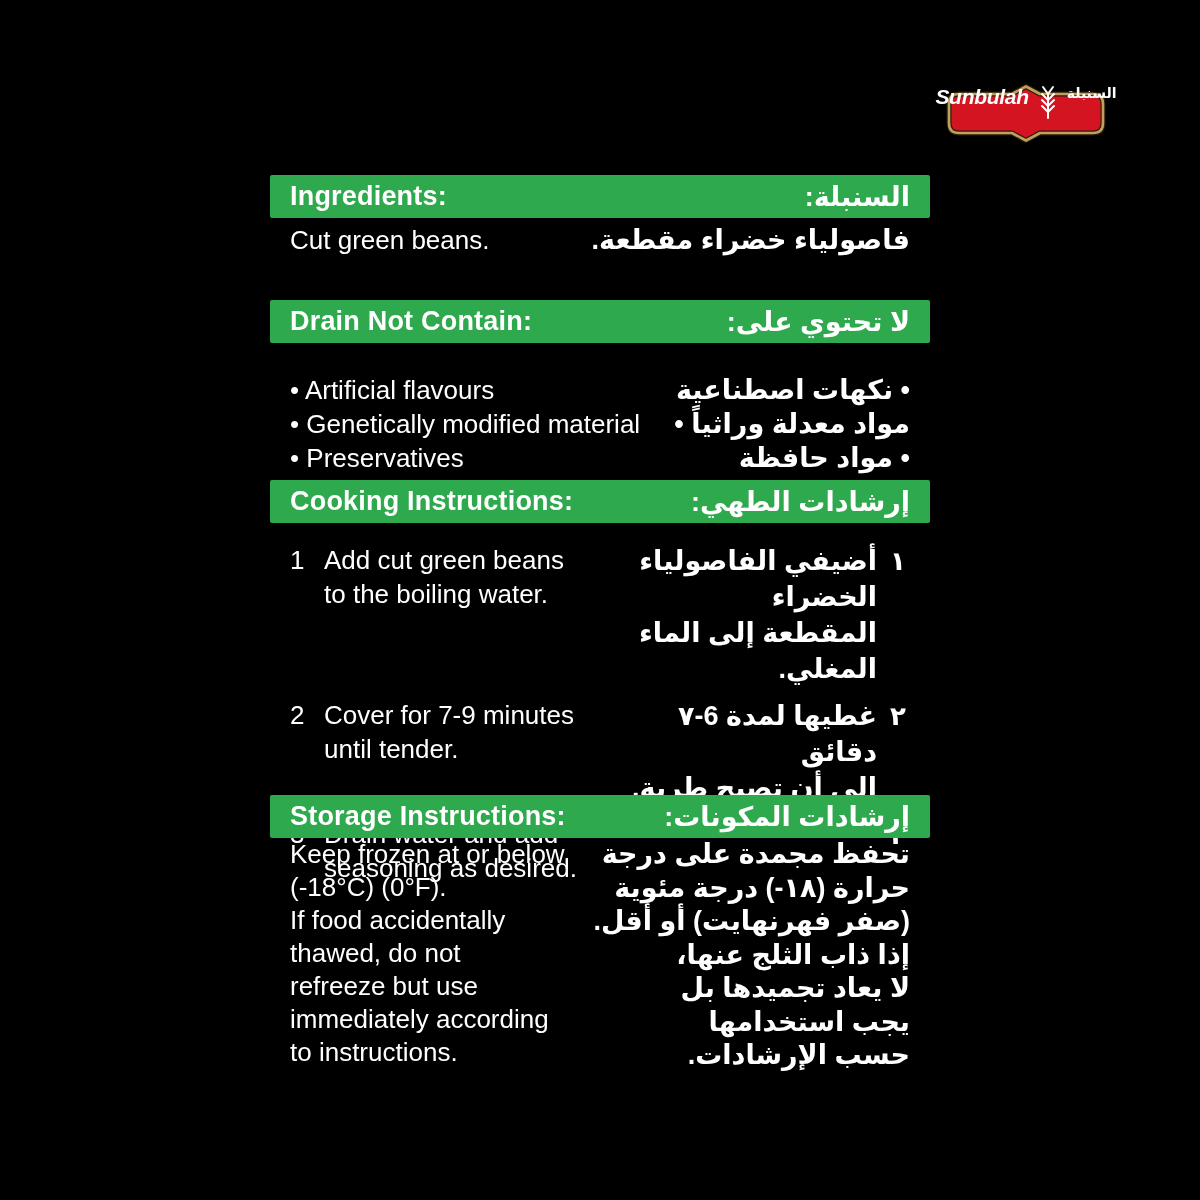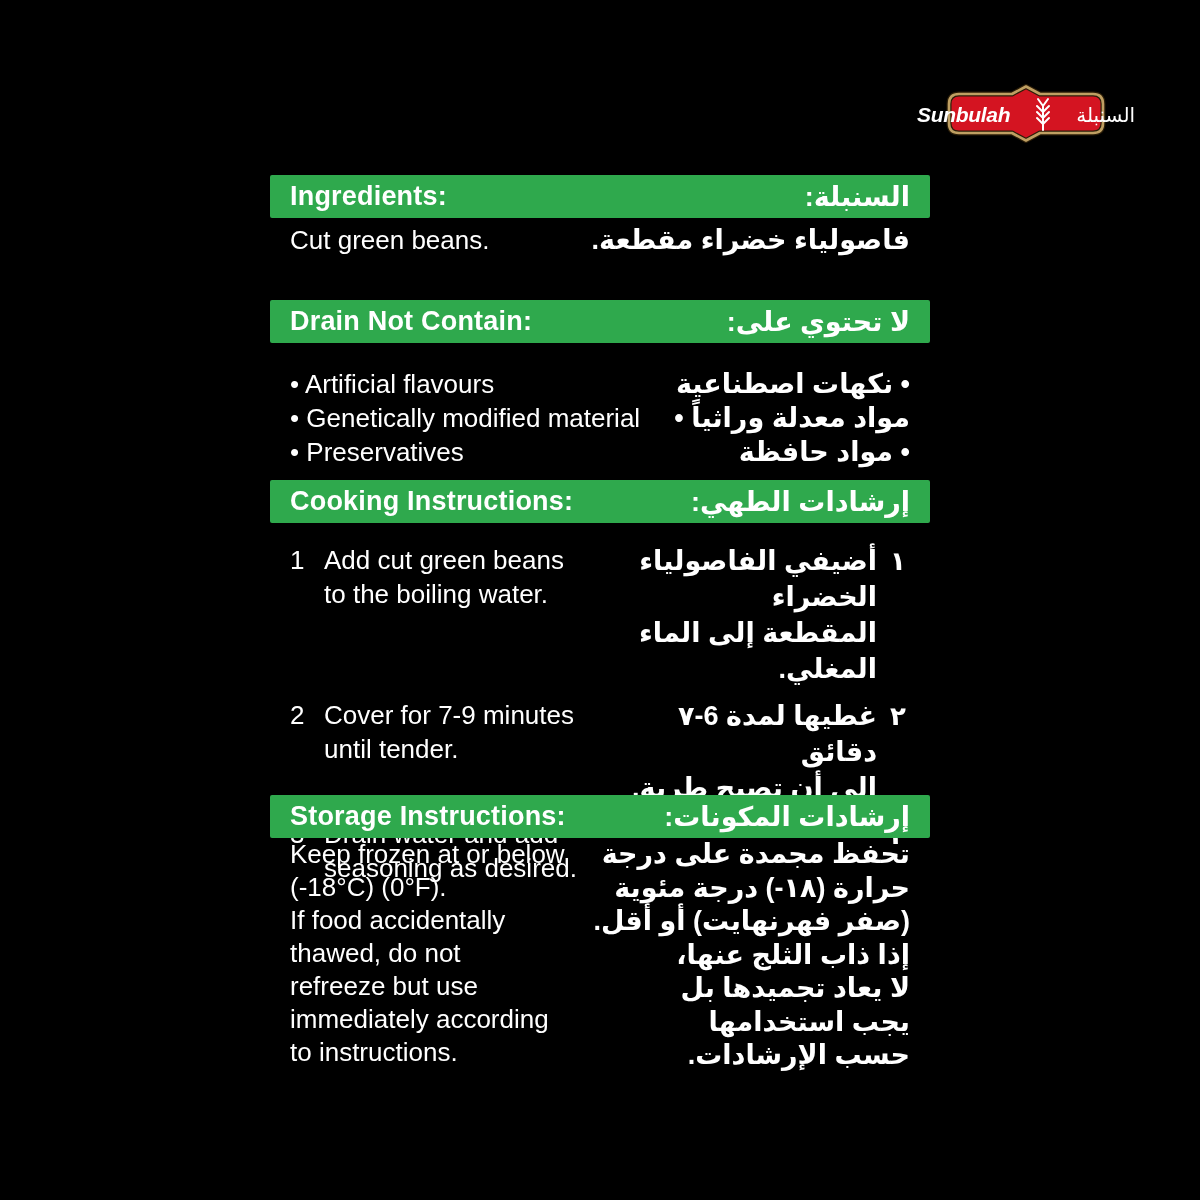--- a/index.html
+++ b/index.html
@@ -18,44 +18,44 @@
     display:flex;justify-content:space-between;align-items:center;
     padding:16px 20px;box-sizing:border-box;
   }
   .bar .bar-en{font-size:27px;font-weight:700;letter-spacing:.2px;}
   .bar .bar-ar{font-size:27px;font-weight:700;}
   .duo{display:flex;justify-content:space-between;padding:0 20px;}
   .en{font-size:26px;font-weight:400;line-height:34px;}
   .ar{font-size:27px;font-weight:700;line-height:34px;text-align:right;}
   .pre{white-space:pre-line;}
   .ing-body{margin-top:5px;}
-  .dnc-list{margin-top:24px;}
+  .dnc-list{margin-top:30px;}
   .dnc-row{height:34px;}
   .steps{margin-top:20px;padding:0 18px 0 20px;}
   .step-row{display:flex;justify-content:space-between;margin-bottom:11px;}
   .step-en{display:flex;width:336px;}
   .step-en .num{width:34px;flex:none;font-size:26px;line-height:34px;}
   .step-en .txt{font-size:26px;line-height:34px;}
   .step-ar{display:flex;width:316px;gap:13px;}
   .step-ar .num{flex:none;width:22px;font-size:26px;font-weight:700;line-height:36px;text-align:left;}
   .step-ar .txt{flex:1;font-size:27px;font-weight:700;line-height:36px;text-align:right;}
   .storage-body{align-items:flex-start;}
   .storage-body .en{width:312px;line-height:33px;}
   .storage-body .ar{width:330px;line-height:33.5px;font-size:27px;}
   
   .logo-badge{position:absolute;left:942px;top:84px;width:168px;height:60px;}
   .badge-svg{position:absolute;left:0;top:0;}
   .badge-outline{fill:var(--red);stroke:#2a1d08;stroke-width:5;stroke-linejoin:round;}
   .badge-border{fill:none;stroke:var(--gold);stroke-width:2.6;stroke-linejoin:round;}
   .badge-content{
     position:absolute;left:0;top:0;width:100%;height:100%;
-    display:flex;justify-content:center;align-items:center;gap:24px;box-sizing:border-box;padding-top:1px;
+    display:flex;justify-content:center;gap:10px;box-sizing:border-box;padding-top:1px;
   }
   .brand-en{font-size:21px;font-weight:700;font-style:italic;letter-spacing:-0.3px;}
-  .brand-ar{font-size:20px;font-weight:400;}
+  .brand-ar{font-size:14px;font-weight:700;}
   .wheat{flex:none;}
   .wheat path{stroke:#fff;stroke-width:2;fill:none;stroke-linecap:round;}
 </style>
 </head>
 <body>
 
 <div class="logo-badge">
   <svg class="badge-svg" width="168" height="60" viewBox="0 0 168 60">
     <path class="badge-outline" d="M17,10 H70 L84,2.5 L98,10 H151 Q161,10 161,20 V39 Q161,49 151,49 H98 L84,56.5 L70,49 H17 Q7,49 7,39 V20 Q7,10 17,10 Z"></path>
     <path class="badge-border" d="M17,10 H70 L84,2.5 L98,10 H151 Q161,10 161,20 V39 Q161,49 151,49 H98 L84,56.5 L70,49 H17 Q7,49 7,39 V20 Q7,10 17,10 Z"></path>

